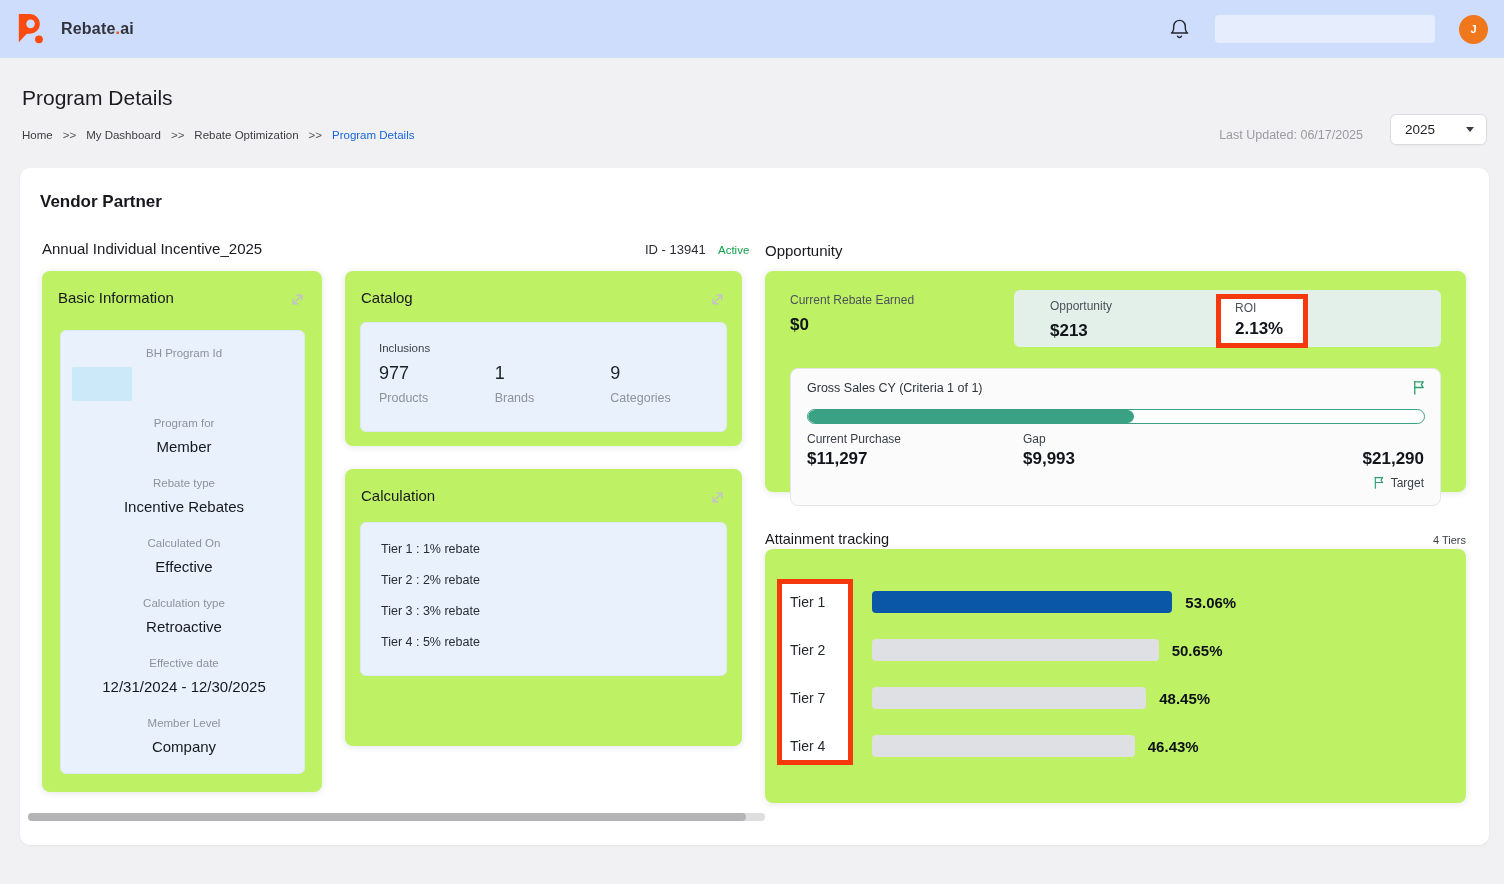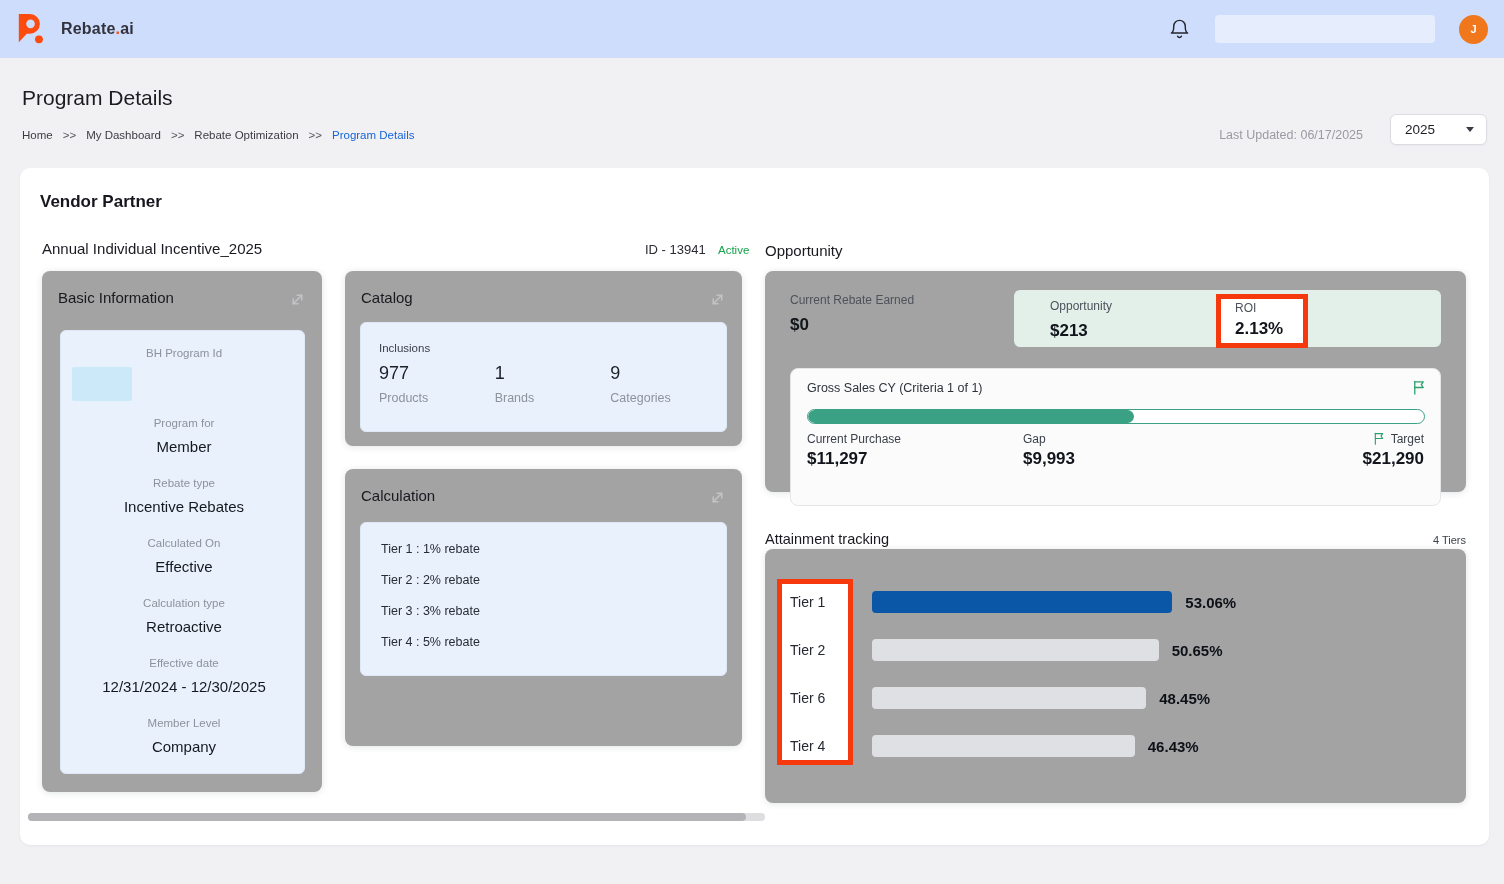--- a/index.html
+++ b/index.html
@@ -26,21 +26,21 @@
   .year-select{position:absolute;left:1390px;top:114px;width:97px;height:31px;background:#fff;border:1px solid #dcdce2;border-radius:6px;display:flex;align-items:center;justify-content:space-between;padding:0 12px 0 14px;font-size:13.5px;color:#1d1d24;cursor:pointer;box-shadow:0 1px 2px rgba(0,0,0,.04);}
   .chev{width:0;height:0;border-left:4.5px solid transparent;border-right:4.5px solid transparent;border-top:5px solid #3a3a42;}
 
   
   .main-card{position:absolute;left:20px;top:168px;width:1469px;height:677px;background:#fff;border-radius:10px;box-shadow:0 1px 3px rgba(0,0,0,.05);}
   .vp-title{position:absolute;left:20px;top:24px;margin:0;font-size:17px;font-weight:700;color:#16161d;}
   .prog-name{position:absolute;left:22px;top:72px;font-size:15px;color:#1a1a22;}
   .prog-id{position:absolute;left:625px;top:74px;font-size:13px;color:#2b2b33;}
   .prog-status{position:absolute;left:698px;top:76px;font-size:11.5px;color:#14a24b;}
 
-  .subcard{position:absolute;background:#a3a3a3;border-radius:8px;box-shadow:0 1px 7px rgba(25,39,62,.12);}
+  .subcard{position:absolute;background:#bef264;border-radius:8px;box-shadow:0 1px 7px rgba(25,39,62,.12);}
   .subcard-title{position:absolute;left:16px;top:18px;font-size:15px;color:#191920;}
   .expand-icon{position:absolute;right:16px;top:20px;cursor:pointer;}
 
   .bluepanel{position:absolute;background:#e9f2fc;border:1px solid #dde9f7;border-radius:6px;}
 
   
   .basic-card{left:22px;top:103px;width:280px;height:521px;}
   .basic-panel{left:18px;top:59px;width:245px;height:444px;padding:15px 14px 0 17px;text-align:center;}
   .bi-field{margin-bottom:19px;}
   .bi-label{font-size:11.5px;line-height:14px;color:#8d929b;margin-bottom:7px;}
@@ -72,21 +72,21 @@
   .roi-box{position:absolute;left:451px;top:23px;width:92px;height:54px;background:#fff;border:5px solid #f5390d;z-index:2;padding:2px 0 0 14px;}
   .roi-box .metric-label{margin-bottom:4px;}
 
   .gross-box{position:absolute;left:25px;top:97px;width:651px;height:138px;background:#fbfbfc;border:1px solid #e5e6e9;border-radius:8px;}
   .gross-title{position:absolute;left:16px;top:12px;font-size:12.5px;color:#2e333b;}
   .gross-flag{position:absolute;right:14px;top:11px;}
   .progress-track{position:absolute;left:16px;top:40px;width:618px;height:15px;border:1.5px solid #3ba184;border-radius:999px;background:#fff;overflow:hidden;}
   .progress-fill{height:100%;background:#3ba184;border-radius:999px;}
   .g-label{position:absolute;top:63px;font-size:12px;color:#3c4149;}
   .g-value{position:absolute;top:80px;font-size:17px;font-weight:700;color:#12151b;}
-  .target-group{display:flex;align-items:flex-start;gap:6px;}
+  .target-group{display:flex;align-items:flex-start;gap:6px;margin-top:44px;}
 
   
   .att-head{position:absolute;left:745px;top:363px;width:701px;display:flex;justify-content:space-between;align-items:baseline;}
   .att-title{font-size:14.5px;color:#191920;}
   .att-count{font-size:11px;color:#3c4149;}
   .att-card{left:745px;top:381px;width:701px;height:254px;}
   .tier-redbox{position:absolute;left:12px;top:30px;width:76px;height:186px;border:5px solid #f5390d;background:#fff;z-index:1;}
   .att-rows{position:absolute;left:0;top:29px;right:0;}
   .att-row{height:48px;display:flex;align-items:center;padding-left:25px;}
   .att-label{width:82px;font-size:14px;color:#23283100;color:#232831;position:relative;z-index:2;}
@@ -289,21 +289,21 @@
             <div class="att-label">Tier 1</div>
             <div class="att-bar" style="width: 300.32px; background: rgb(10, 87, 167);"></div>
             <div class="att-pct">53.06%</div>
           </div>
           <div class="att-row">
             <div class="att-label">Tier 2</div>
             <div class="att-bar" style="width: 286.679px; background: rgb(222, 224, 228);"></div>
             <div class="att-pct">50.65%</div>
           </div>
           <div class="att-row">
-            <div class="att-label">Tier 6</div>
+            <div class="att-label">Tier 7</div>
             <div class="att-bar" style="width: 274.227px; background: rgb(222, 224, 228);"></div>
             <div class="att-pct">48.45%</div>
           </div>
           <div class="att-row">
             <div class="att-label">Tier 4</div>
             <div class="att-bar" style="width: 262.794px; background: rgb(222, 224, 228);"></div>
             <div class="att-pct">46.43%</div>
           </div>
         </div>
     </section>

